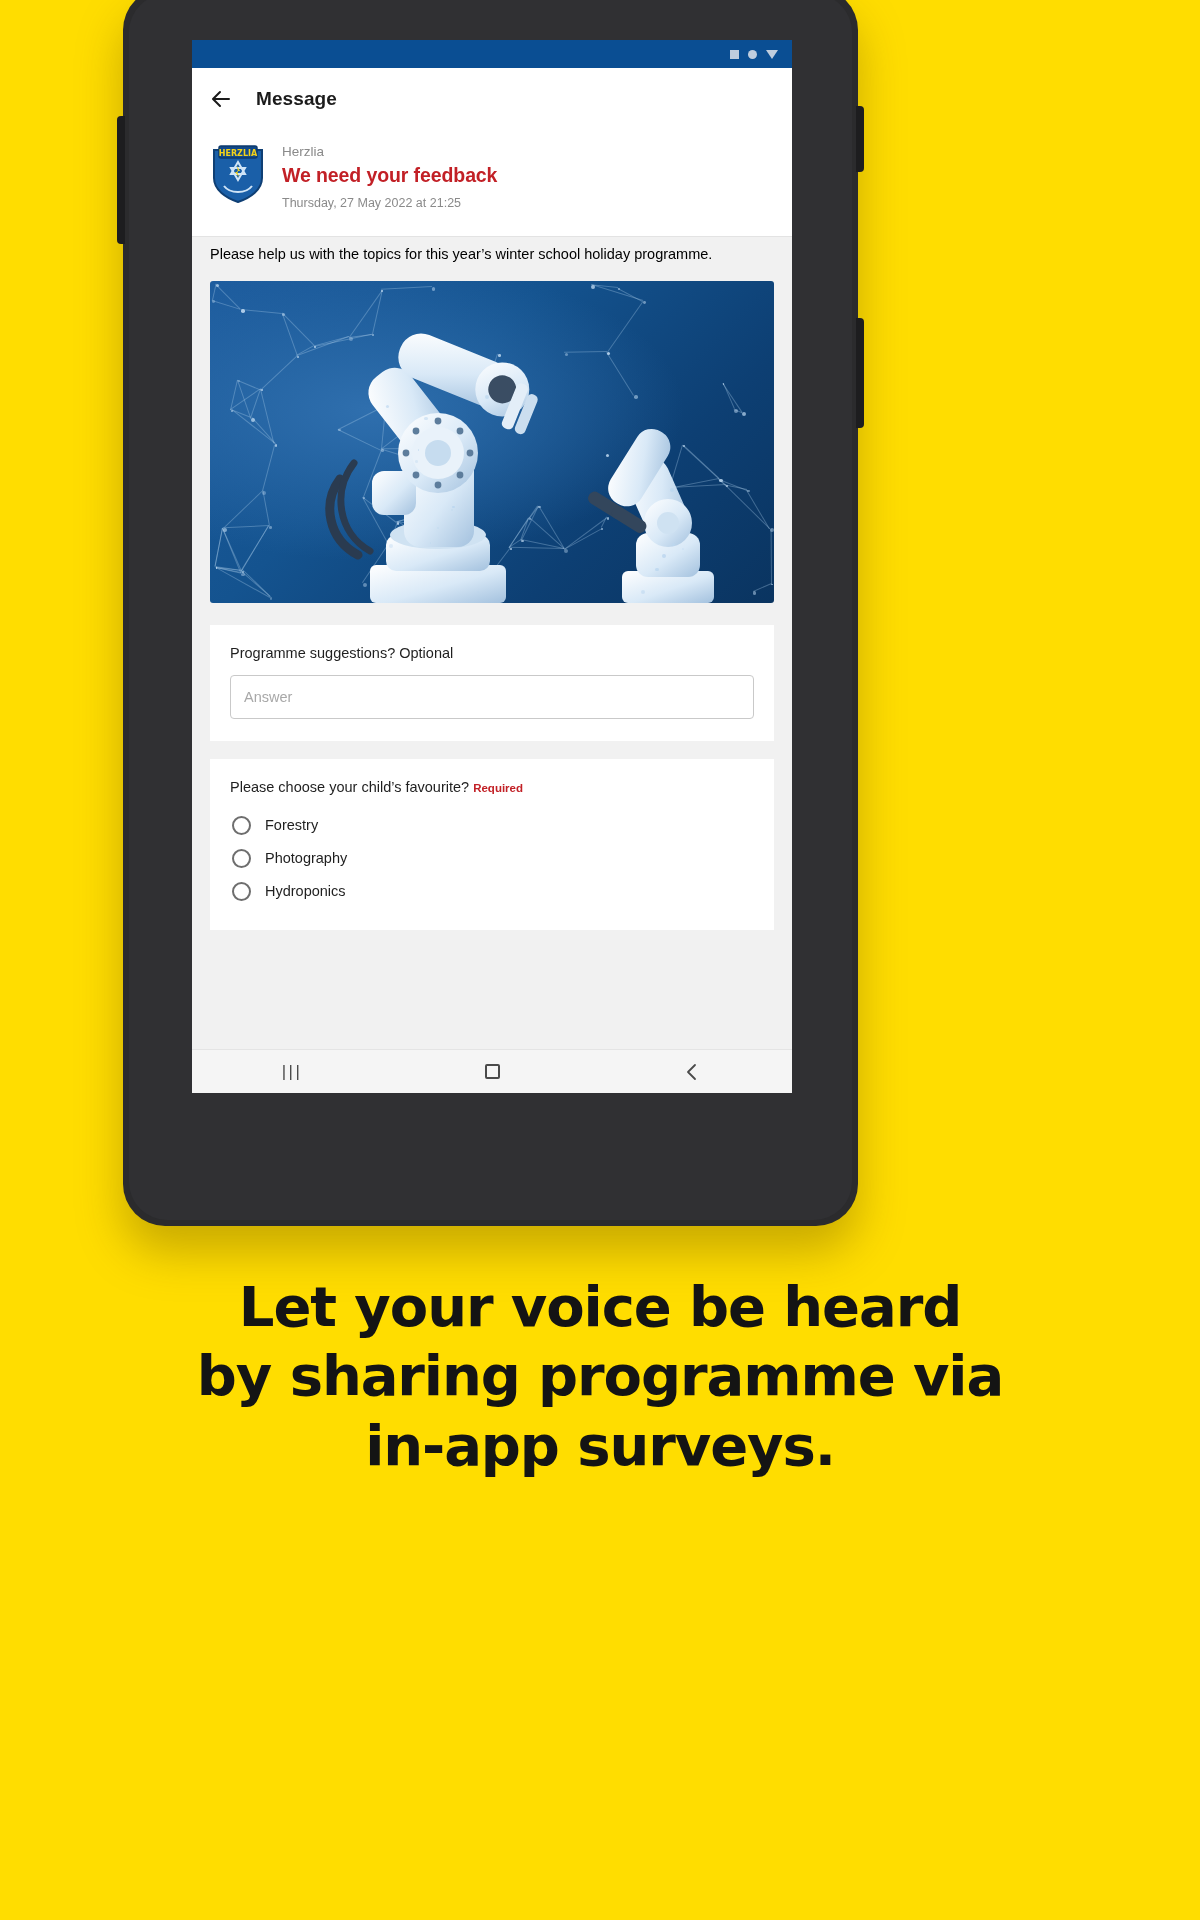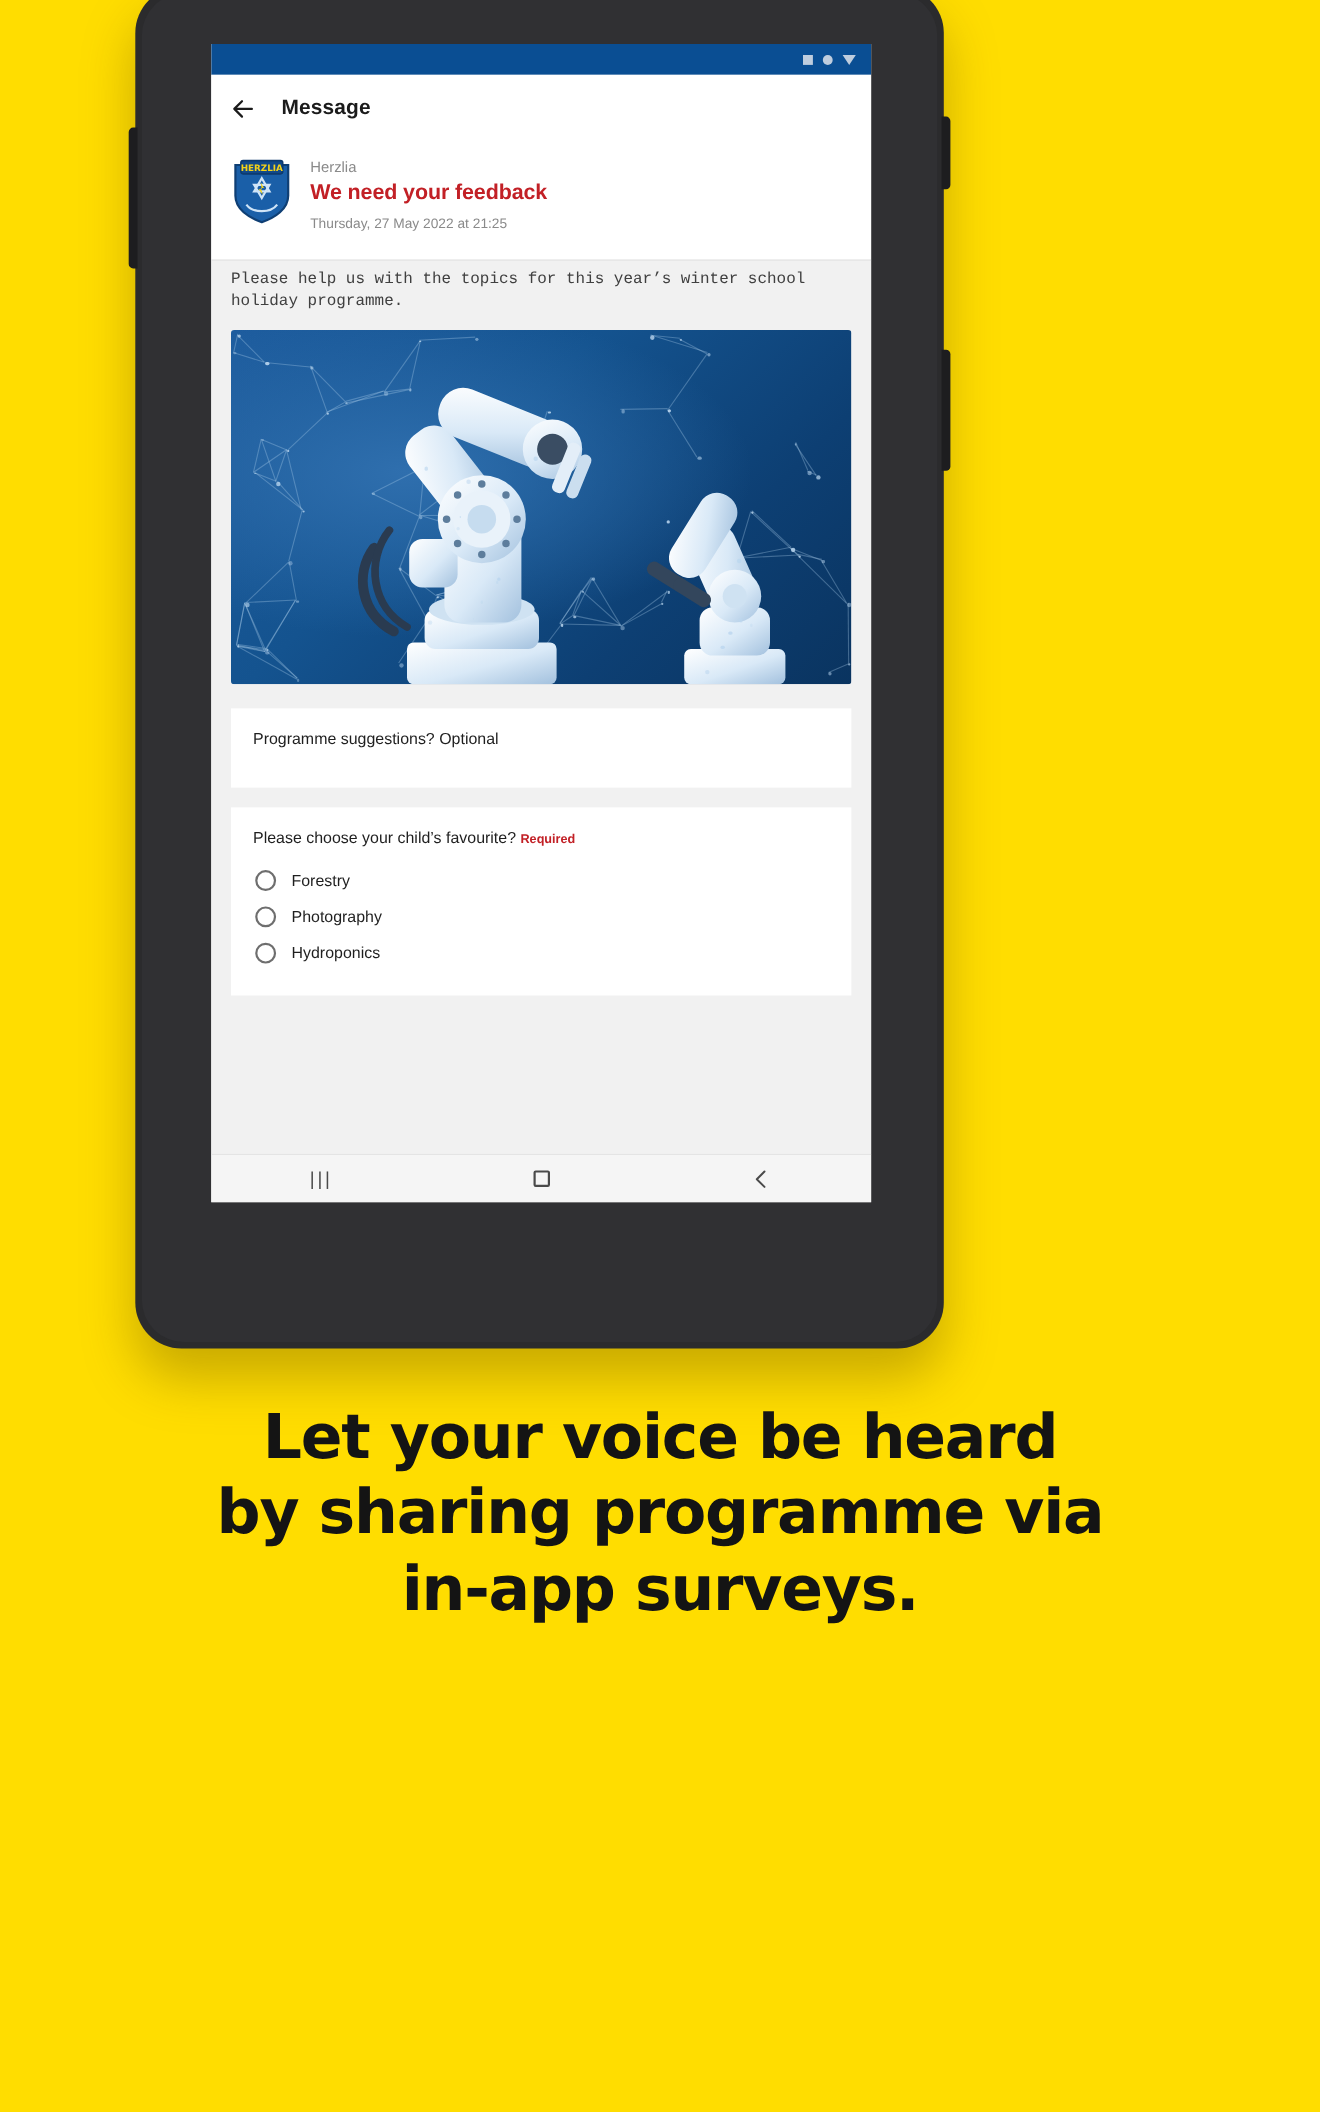--- a/index.html
+++ b/index.html
@@ -105,21 +105,21 @@
 
   
   #message-body {
     flex: 1 1 auto;
     background: #f1f1f1;
     overflow: hidden;
     border-top: 1px solid #e3e3e3;
   }
   #message-intro {
     padding: 8px 18px 16px 18px;
-    font-size: 14.5px; color: #404040; line-height: 1.35; font-family: Liberation Mono, monospace;
+    font-size: 14.5px; color: #000000; line-height: 1.35;
   }
 
   
   #hero-image {
     margin: 0 18px;
     height: 322px;
     border-radius: 3px;
     position: relative; overflow: hidden;
     background:
       radial-gradient(ellipse at 28% 40%, #2f6fae 0%, rgba(47,111,174,0) 55%),
@@ -502,20 +502,21 @@
         <div class="hero-node" style="width: 1.51419px; height: 1.51419px; left: 171.355px; top: 9.63757px; opacity: 0.78;"></div>
         <div class="hero-node" style="width: 3.54218px; height: 3.54218px; left: 354.71px; top: 72.1168px; opacity: 0.46;"></div>
         <div class="hero-node" style="width: 3.98333px; height: 3.98333px; left: 531.972px; top: 131.703px; opacity: 0.71;"></div>
         <div class="hero-node" style="width: 3.80152px; height: 3.80152px; left: 380.892px; top: 4.83545px; opacity: 0.79;"></div>
         <div class="hero-node" style="width: 3.35057px; height: 3.35057px; left: 31.1842px; top: 291.949px; opacity: 0.44;"></div>
         <div class="hero-node" style="width: 3.79624px; height: 3.79624px; left: 175.631px; top: 124.052px; opacity: 0.67;"></div>
       </div>
 
     <div class="form-card" id="card-text-question">
       <div class="question-label">Programme suggestions? Optional</div>
+      <input id="answer-input" type="text" placeholder="Answer" style="">
     </div>
 
     <div class="form-card" id="card-choice-question">
       <div class="question-label">
         <span>Please choose your child’s favourite?</span>
         <span class="badge-required">Required</span>
       </div>
       <div id="radio-group">
         <div class="radio-row">
           <span class="radio-circle"></span>

